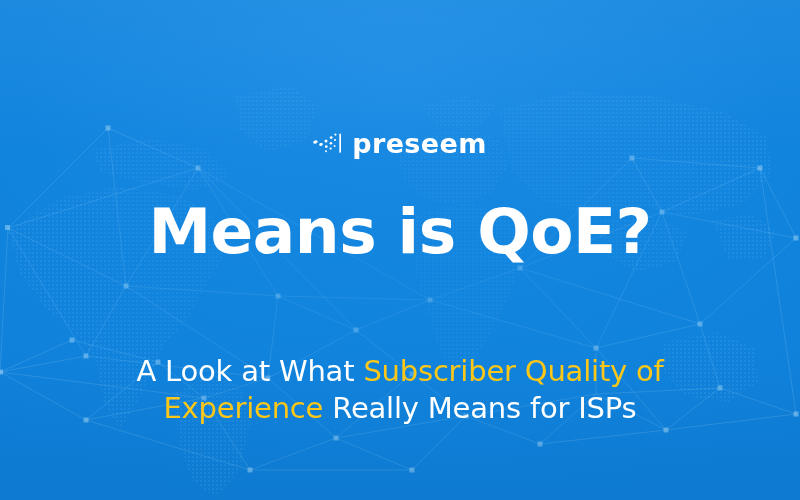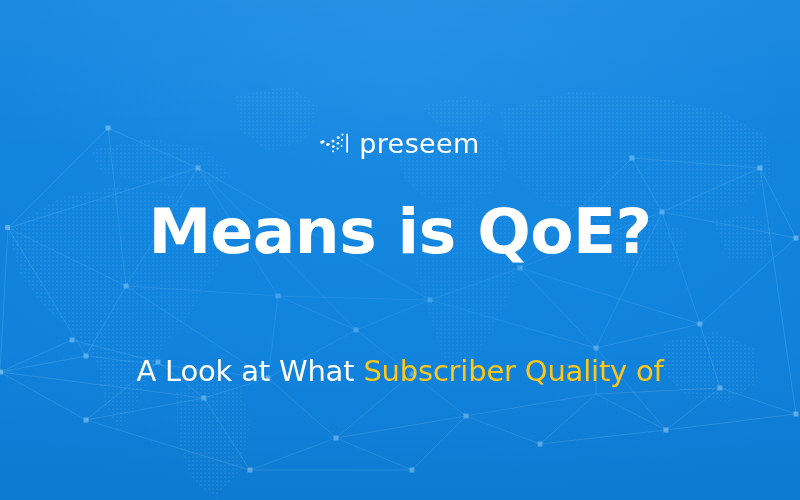--- a/index.html
+++ b/index.html
@@ -58,21 +58,21 @@
     display: flex;
     align-items: center;
     gap: 9px;
     margin-top: 128px;
     height: 30px;
   }
   #logo-mark { display: block; }
   #logo-word {
     color: #ffffff;
     font-size: 27px;
-    font-weight: 400;
+    font-weight: 700;
     letter-spacing: 0.4px;
     line-height: 1;
     font-family: "DejaVu Sans", sans-serif;
   }
 
   
   #title {
     margin-top: 42px;
     color: #ffffff;
     font-size: 63px;
@@ -226,16 +226,19 @@
       </svg>
       <span id="logo-word">preseem</span>
     </div>
 
     <h1 id="title">Means is QoE?</h1>
 
     <div id="subtitle">
       <span class="sub-line">
         <span class="t-white">A Look at What </span><span class="t-accent">Subscriber Quality of</span>
       </span>
+      <span class="sub-line">
+        <span class="t-accent">Experience </span><span class="t-white">Really Means for ISPs</span>
+      </span>
     </div>
 
   </div>
 </div>
 
 </body></html>

